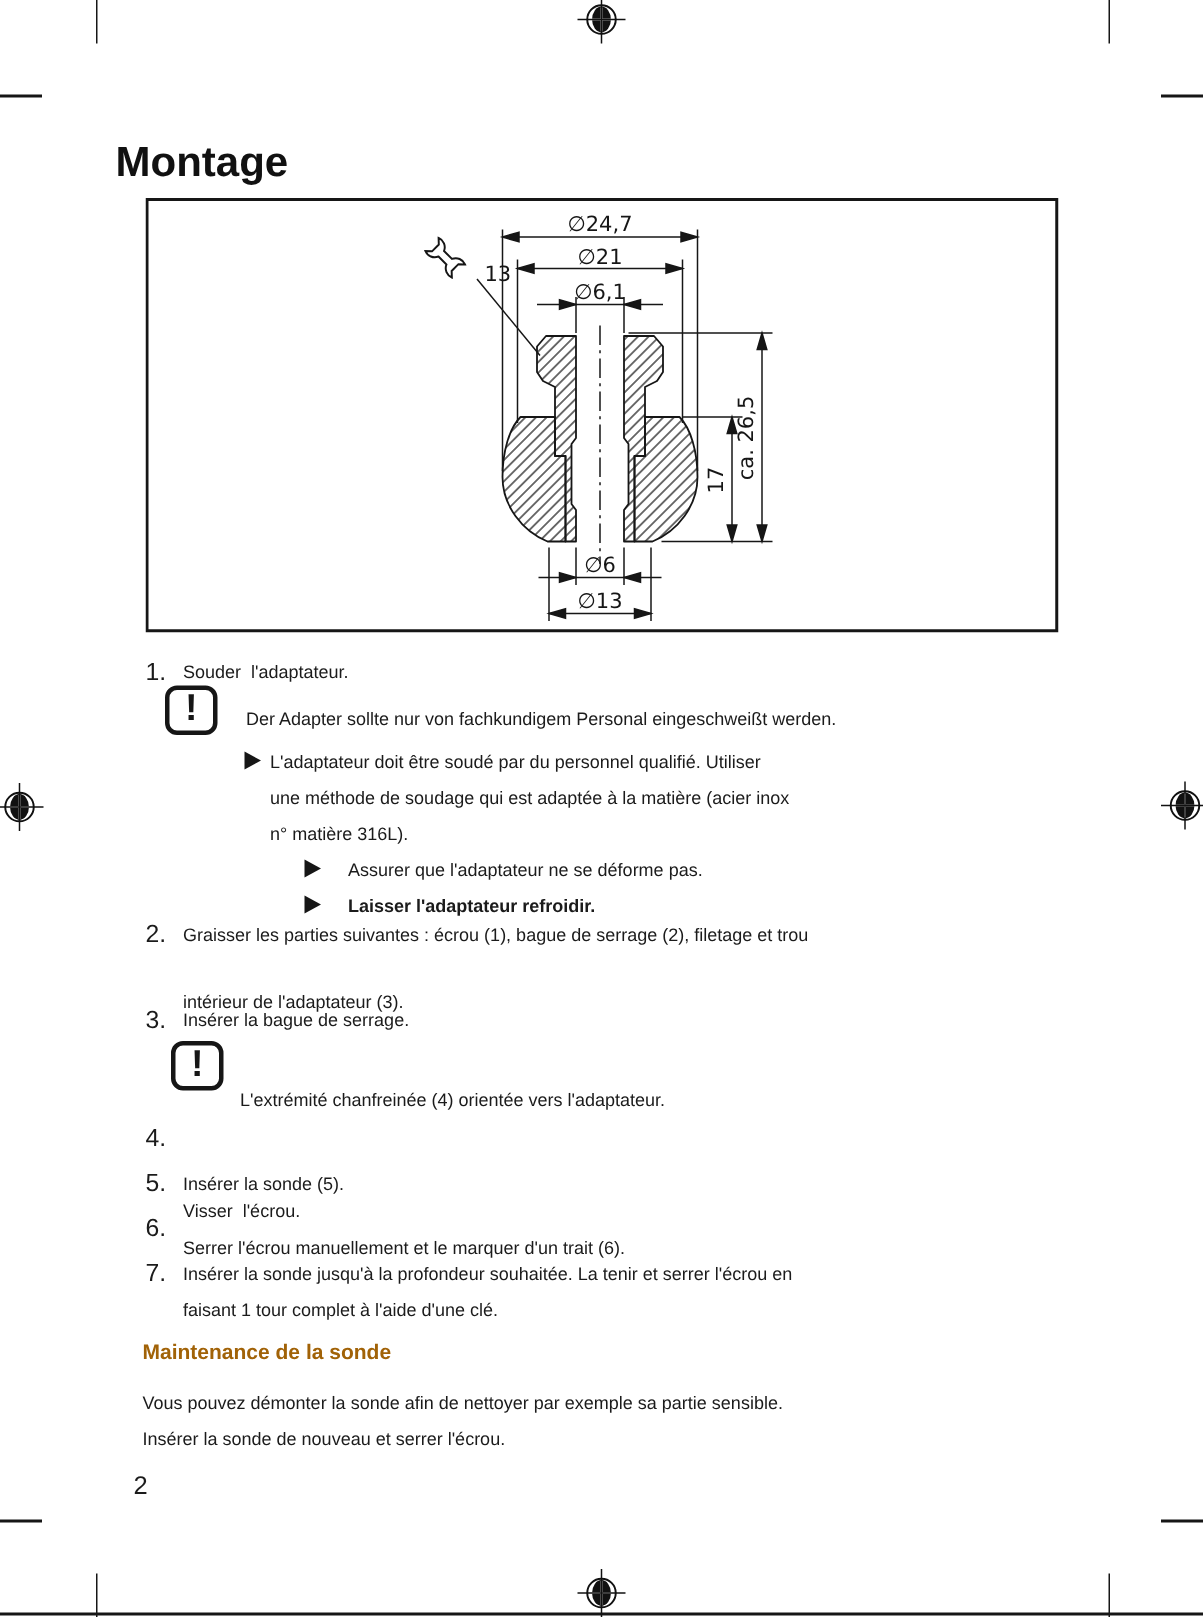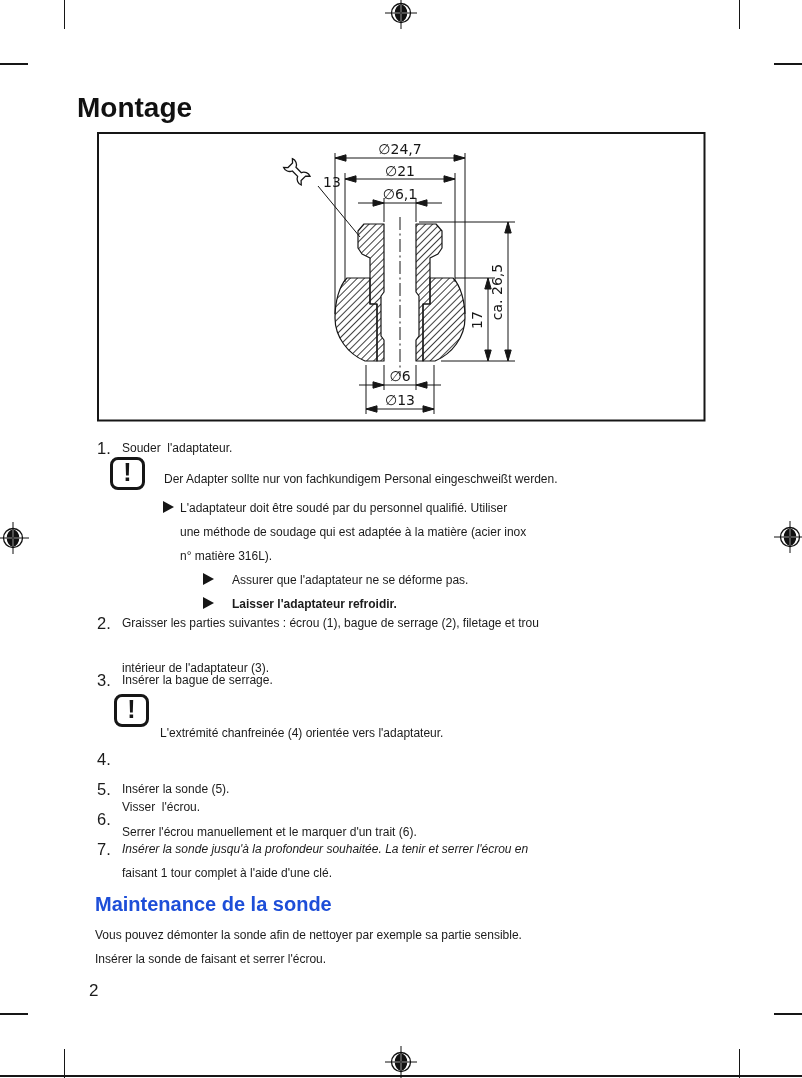--- a/index.html
+++ b/index.html
@@ -5,21 +5,21 @@
   html,body{margin:0;padding:0;}
   body{
     width:802px;height:1078px;position:relative;background:#ffffff;
     overflow:hidden;
     font-family:"Liberation Sans",sans-serif;color:#1a1a1a;
   }
   .abs{position:absolute;}
   .ln{position:absolute;white-space:pre;font-size:12px;line-height:24px;color:#1b1b1b;text-align:center;}
   .num{position:absolute;white-space:pre;font-size:16.5px;line-height:24px;color:#1b1b1b;}
   .title{position:absolute;left:77px;top:92px;font-size:28px;font-weight:bold;color:#111;}
-  .h2{position:absolute;font-size:20px;font-weight:bold;color:#1d4ed8;white-space:pre;}
+  .h2{position:absolute;font-size:14px;font-weight:bold;color:#a16207;white-space:pre;}
   .warnicon{
     position:absolute;width:29px;height:27px;border:3.2px solid #161616;border-radius:8px;
     background:#fff;display:flex;align-items:center;justify-content:center;
   }
   .warnicon span{font-weight:bold;font-size:25px;line-height:1;color:#161616;transform:translateY(-1px);}
   .tri{
     position:absolute;width:0;height:0;
     border-top:6.5px solid transparent;border-bottom:6.5px solid transparent;
     border-left:11px solid #161616;
   }
@@ -203,20 +203,20 @@
 <div class="num" style="left:97px;top:747px;">4.</div>
 <div class="ln" style="left:122px;top:747px;margin-top:48px;">Visser  l'écrou.</div>
 
 <div class="num" style="left:97px;top:777px;">5.</div>
 <div class="ln" style="left:122px;top:777px;">Insérer la sonde (5).</div>
 
 <div class="num" style="left:97px;top:807px;">6.</div>
 <div class="ln" style="left:122px;top:807px;margin-top:13px;">Serrer l'écrou manuellement et le marquer d'un trait (6).</div>
 
 <div class="num" style="left:97px;top:837px;">7.</div>
-<div class="ln" style="left:122px;top:837px;font-style:italic;">Insérer la sonde jusqu'à la profondeur souhaitée. La tenir et serrer l'écrou en</div>
+<div class="ln" style="left:122px;top:837px;">Insérer la sonde jusqu'à la profondeur souhaitée. La tenir et serrer l'écrou en</div>
 <div class="ln" style="left:122px;top:861px;">faisant 1 tour complet à l'aide d'une clé.</div>
 
 <div class="h2" style="left:95px;top:893px;">Maintenance de la sonde</div>
 <div class="ln" style="left:95px;top:923px;">Vous pouvez démonter la sonde afin de nettoyer par exemple sa partie sensible.</div>
-<div class="ln" style="left:95px;top:947px;">Insérer la sonde de faisant et serrer l'écrou.</div>
+<div class="ln" style="left:95px;top:947px;">Insérer la sonde de nouveau et serrer l'écrou.</div>
 
 <div class="pageno">2</div>
 
 </body></html>

